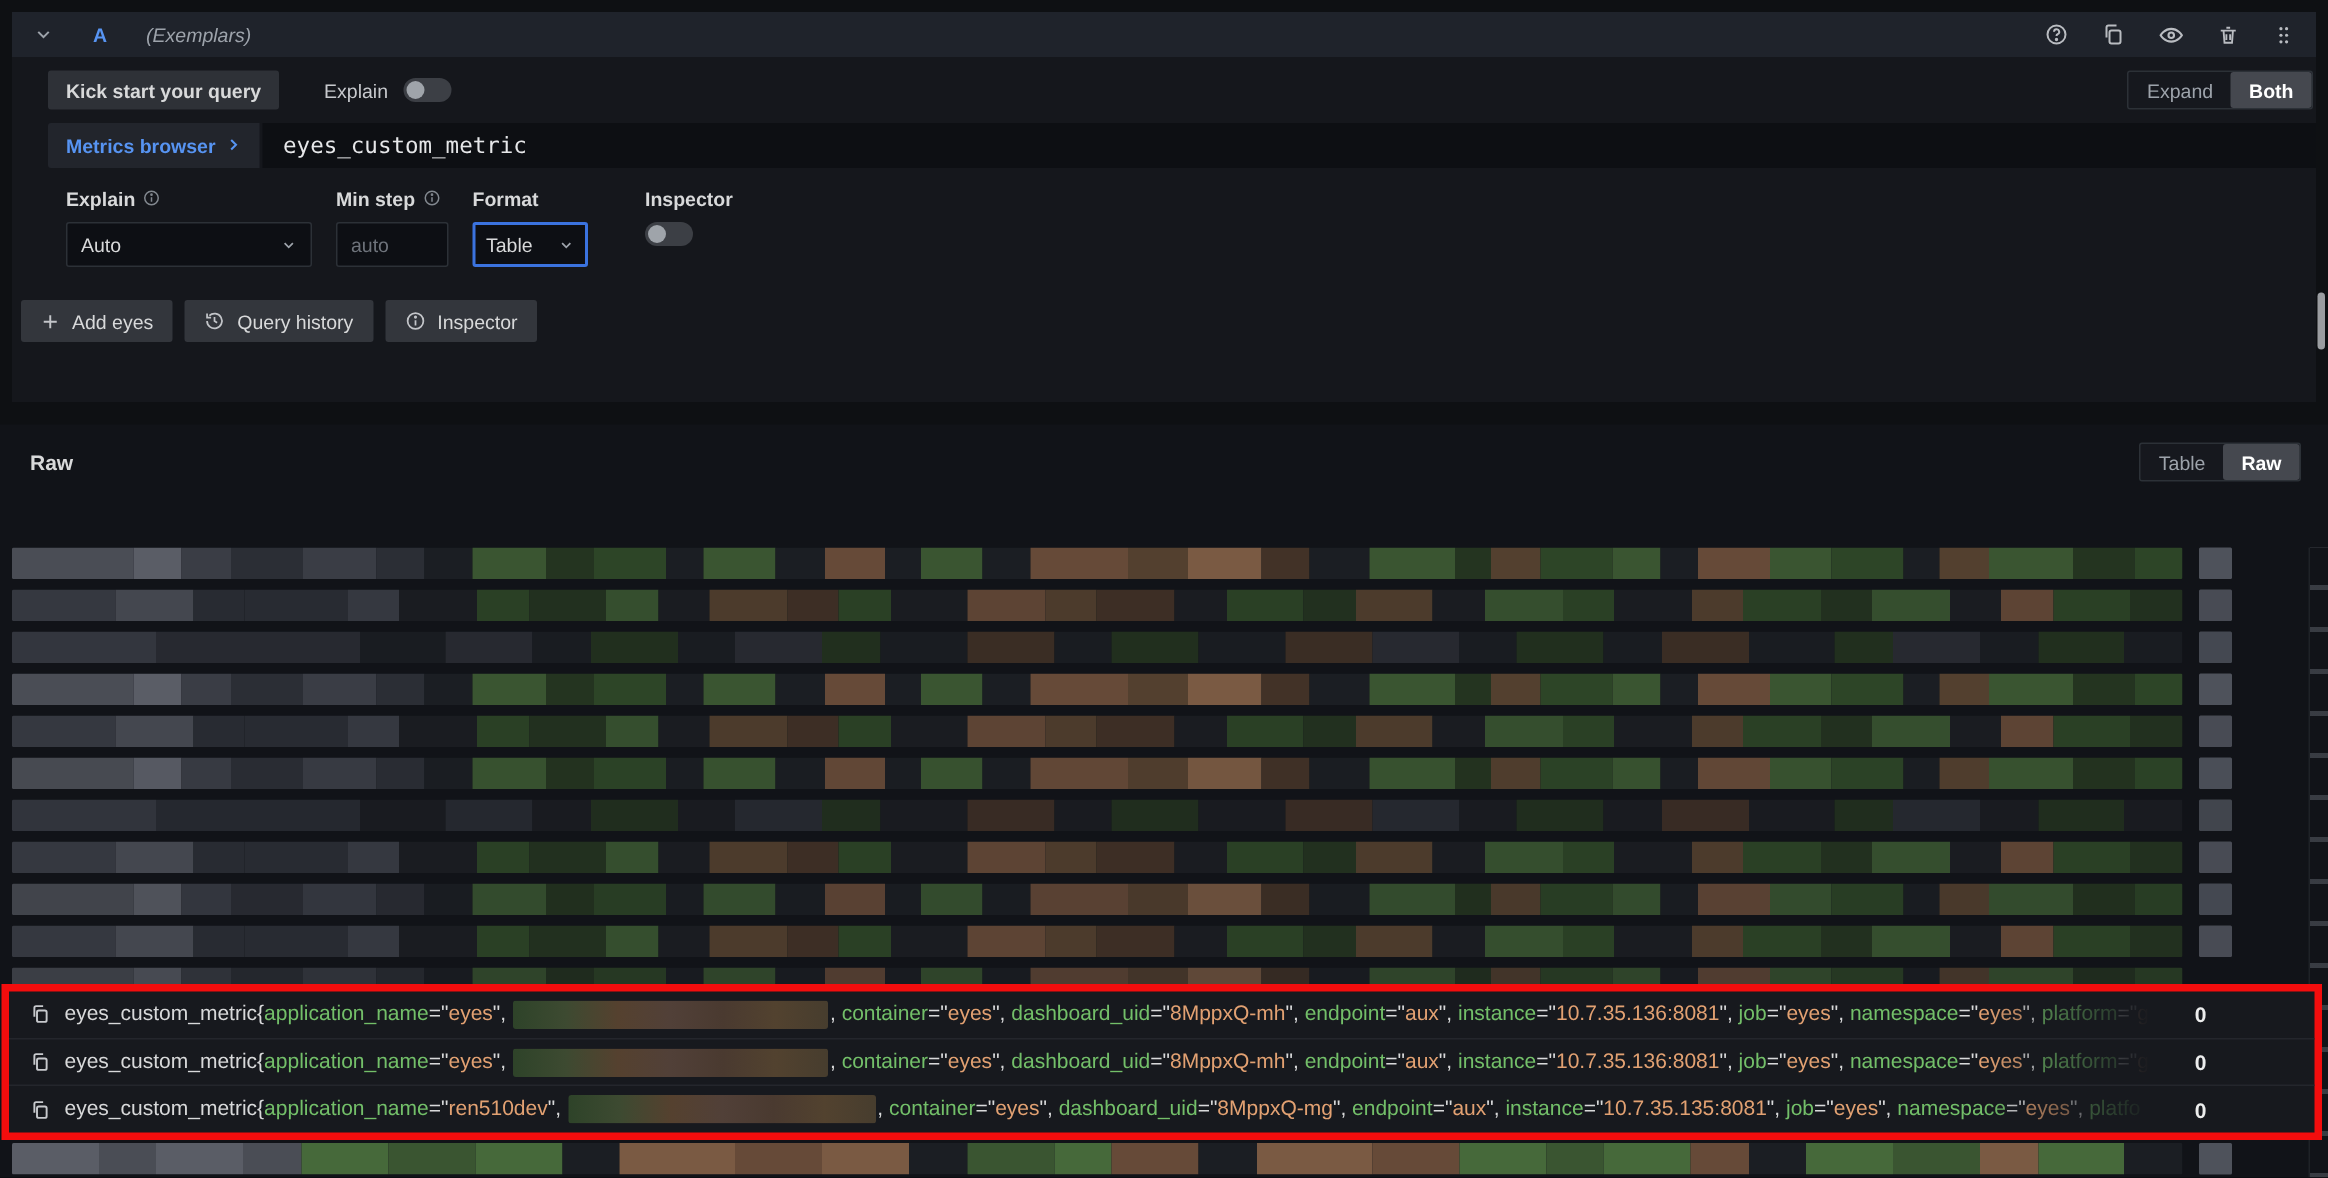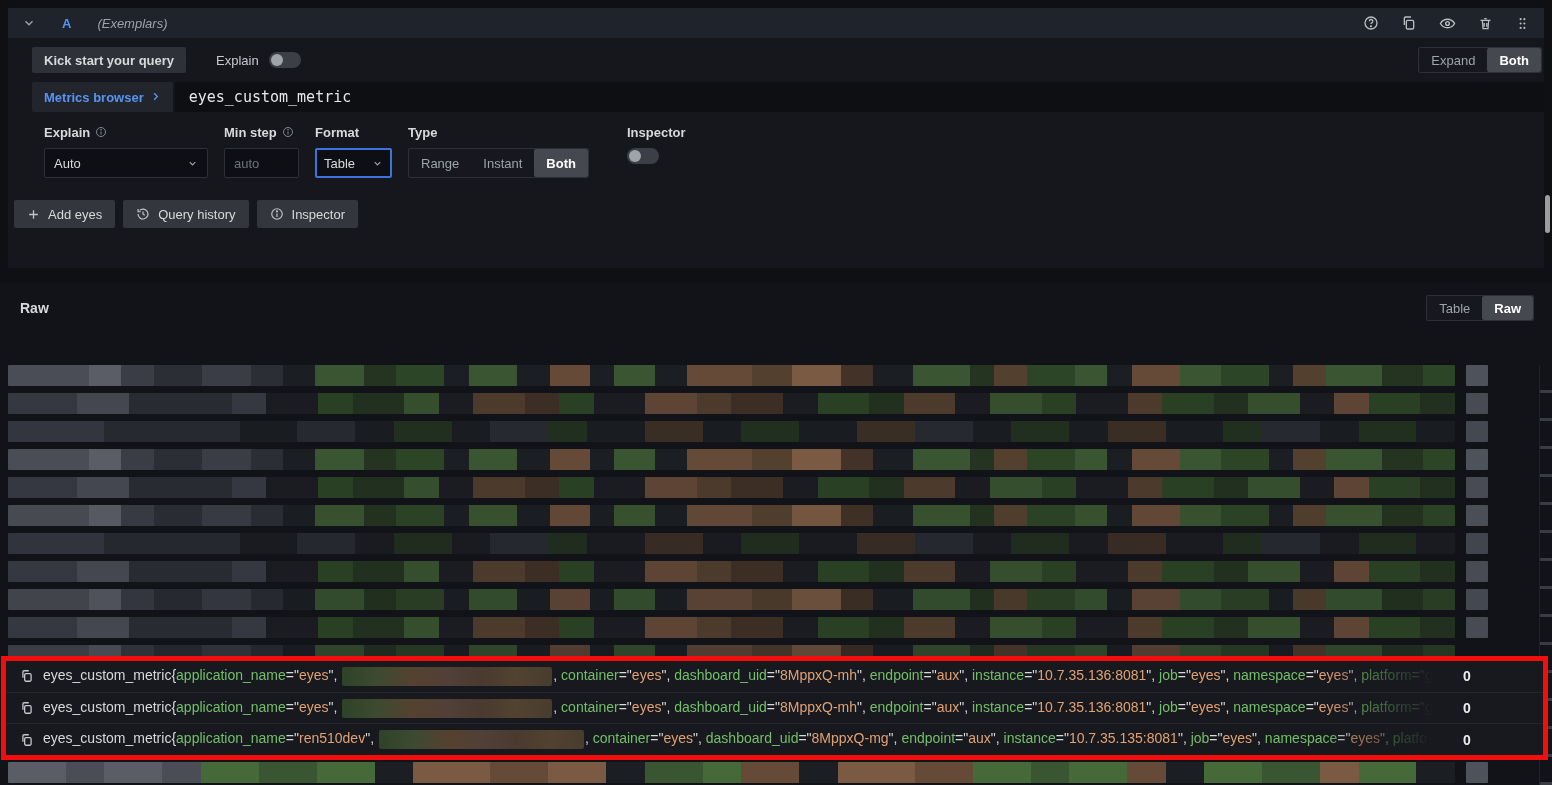--- a/index.html
+++ b/index.html
@@ -220,30 +220,20 @@
           </div>
         <div class="select sel-format">
           <span>Table</span>
           <span class="chev">
             <svg width="11" height="11" viewBox="0 0 24 24" fill="none" stroke="currentColor" stroke-width="2.6">
                 <polyline points="6 9 12 15 18 9"></polyline>
               </svg>
           </span>
         </div>
       </div>
-      <div class="field">
-        <div class="flabel">
-            <span>Type</span>
-          </div>
-        <div class="rgroup type" id="type-group">
-            <div class="ropt">Range</div>
-            <div class="ropt">Instant</div>
-            <div class="ropt sel">Both</div>
-          </div>
-      </div>
       <div class="gap-exem"></div>
       <div class="field">
         <div class="flabel">
             <span>Inspector</span>
           </div>
         <div class="toggle exem-toggle"></div>
       </div>
     </div>
 
     <div class="actions">

